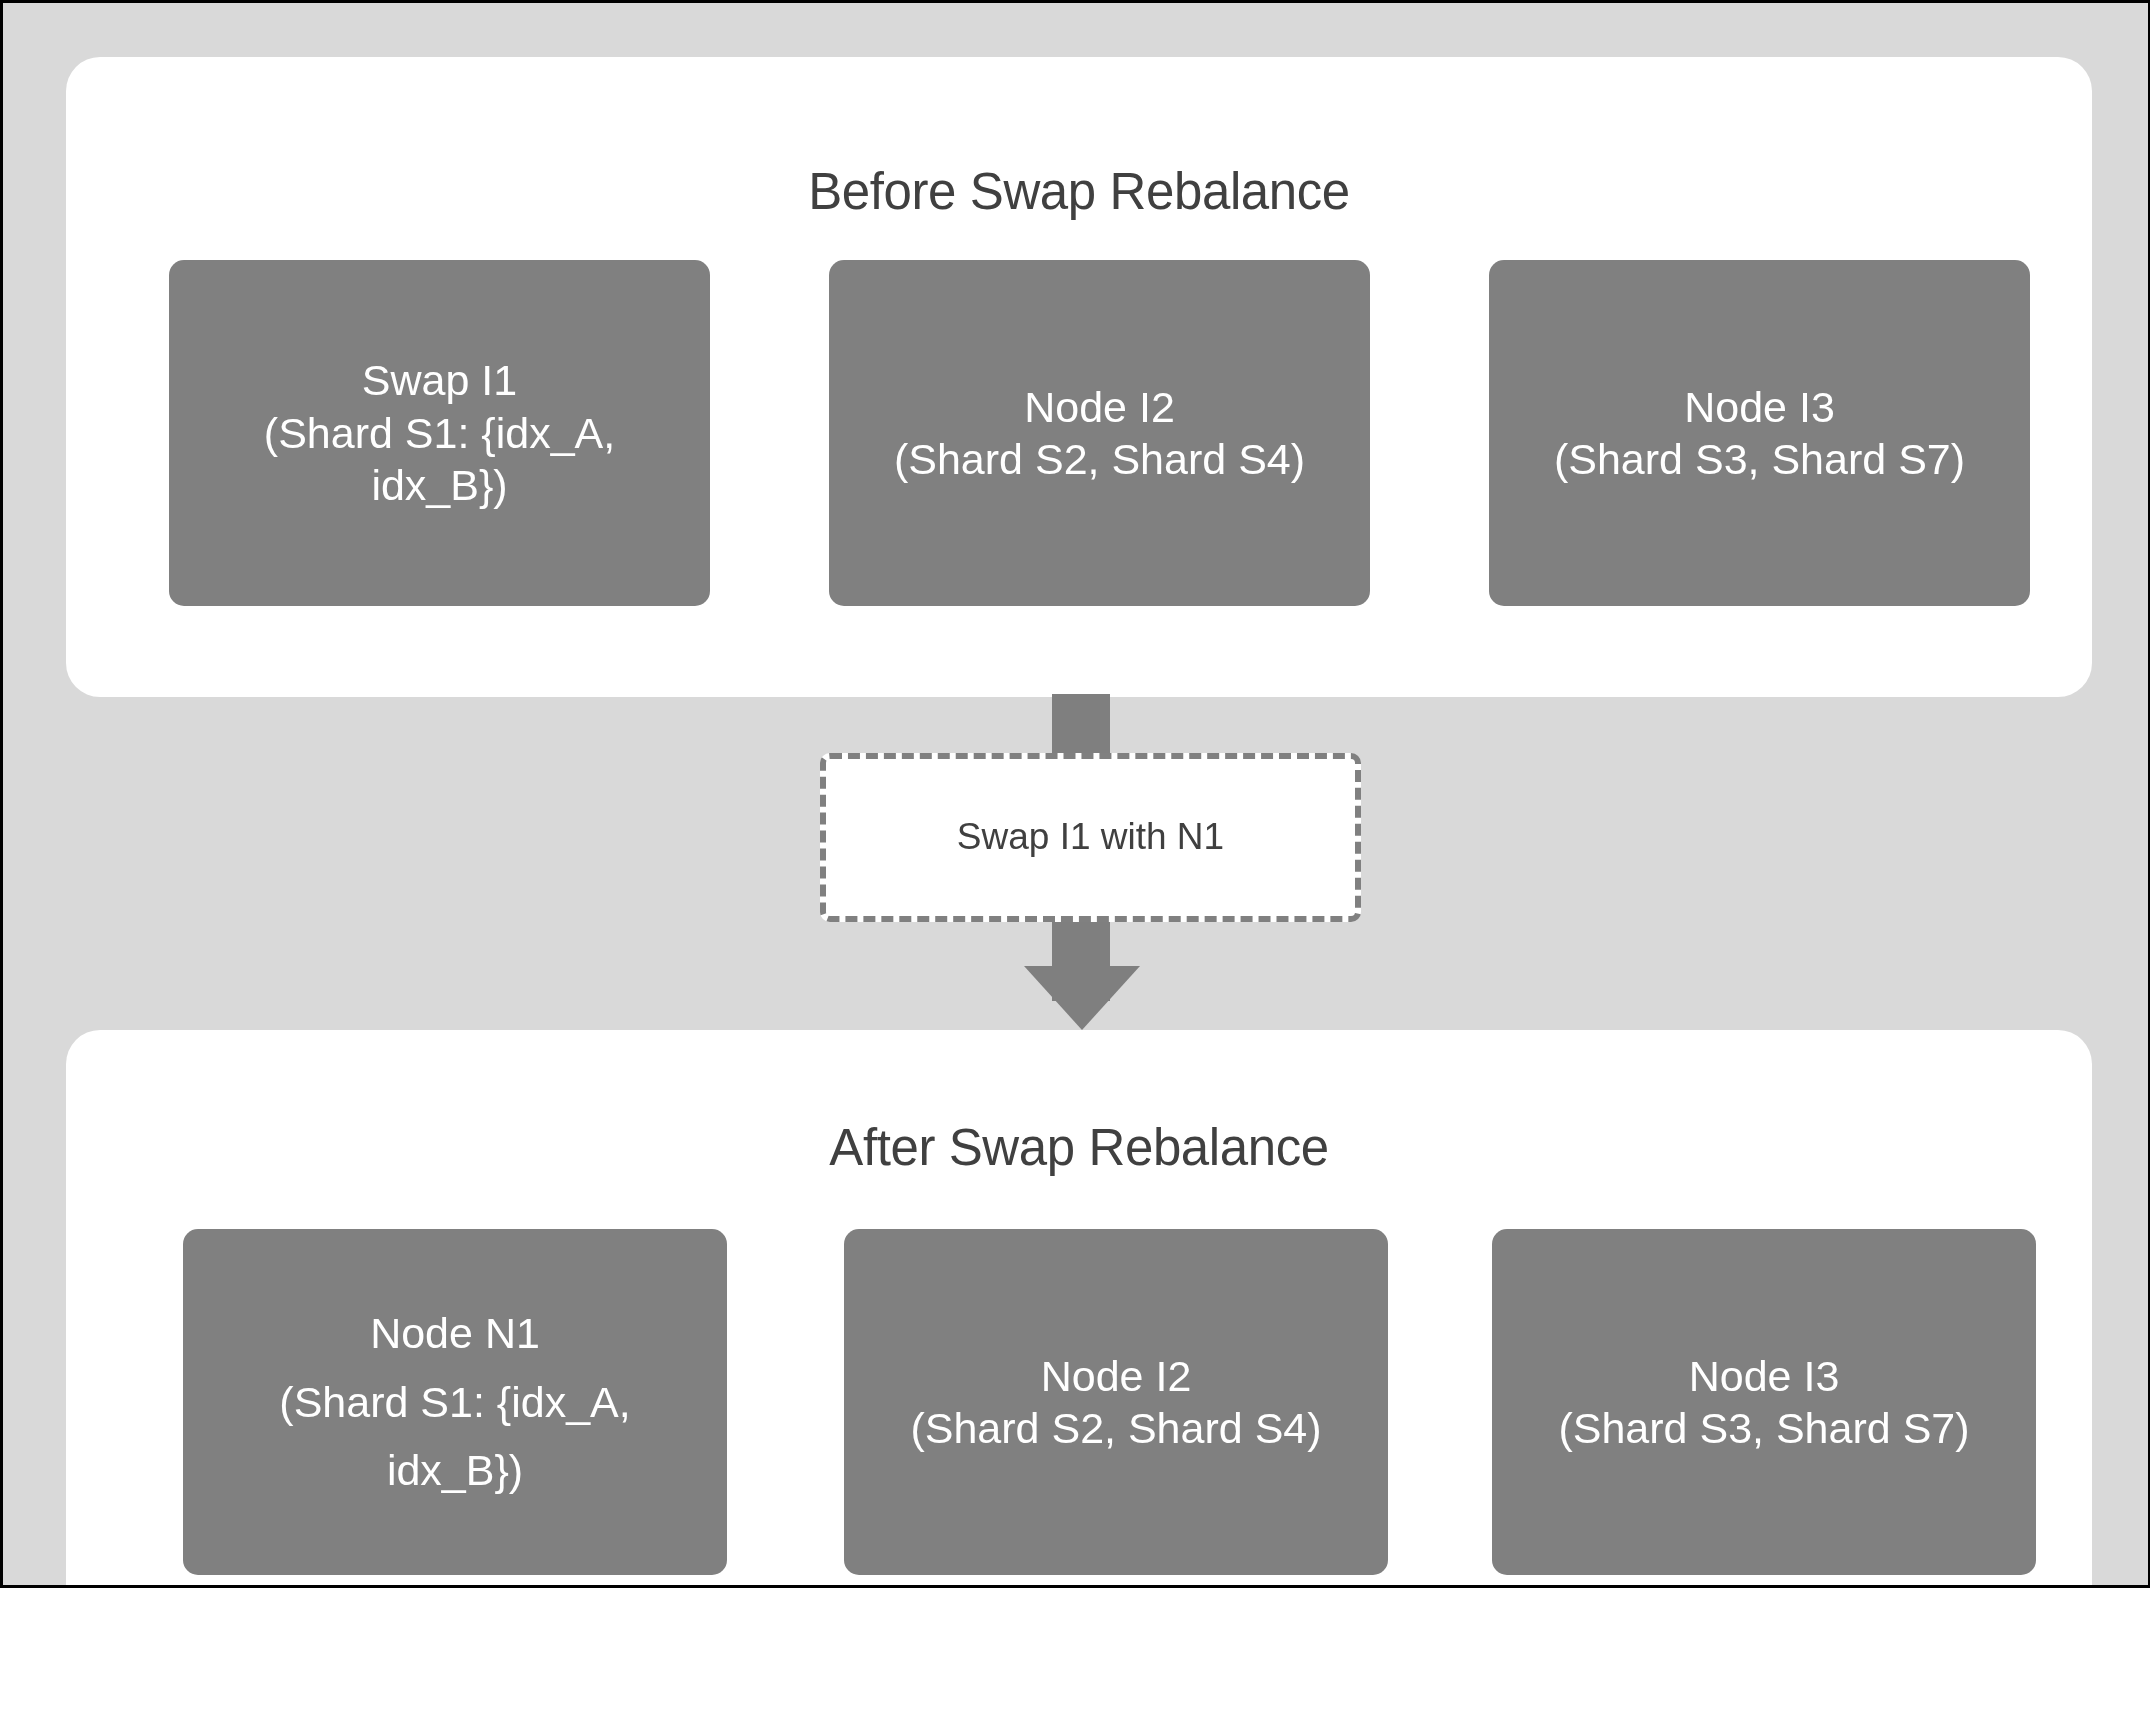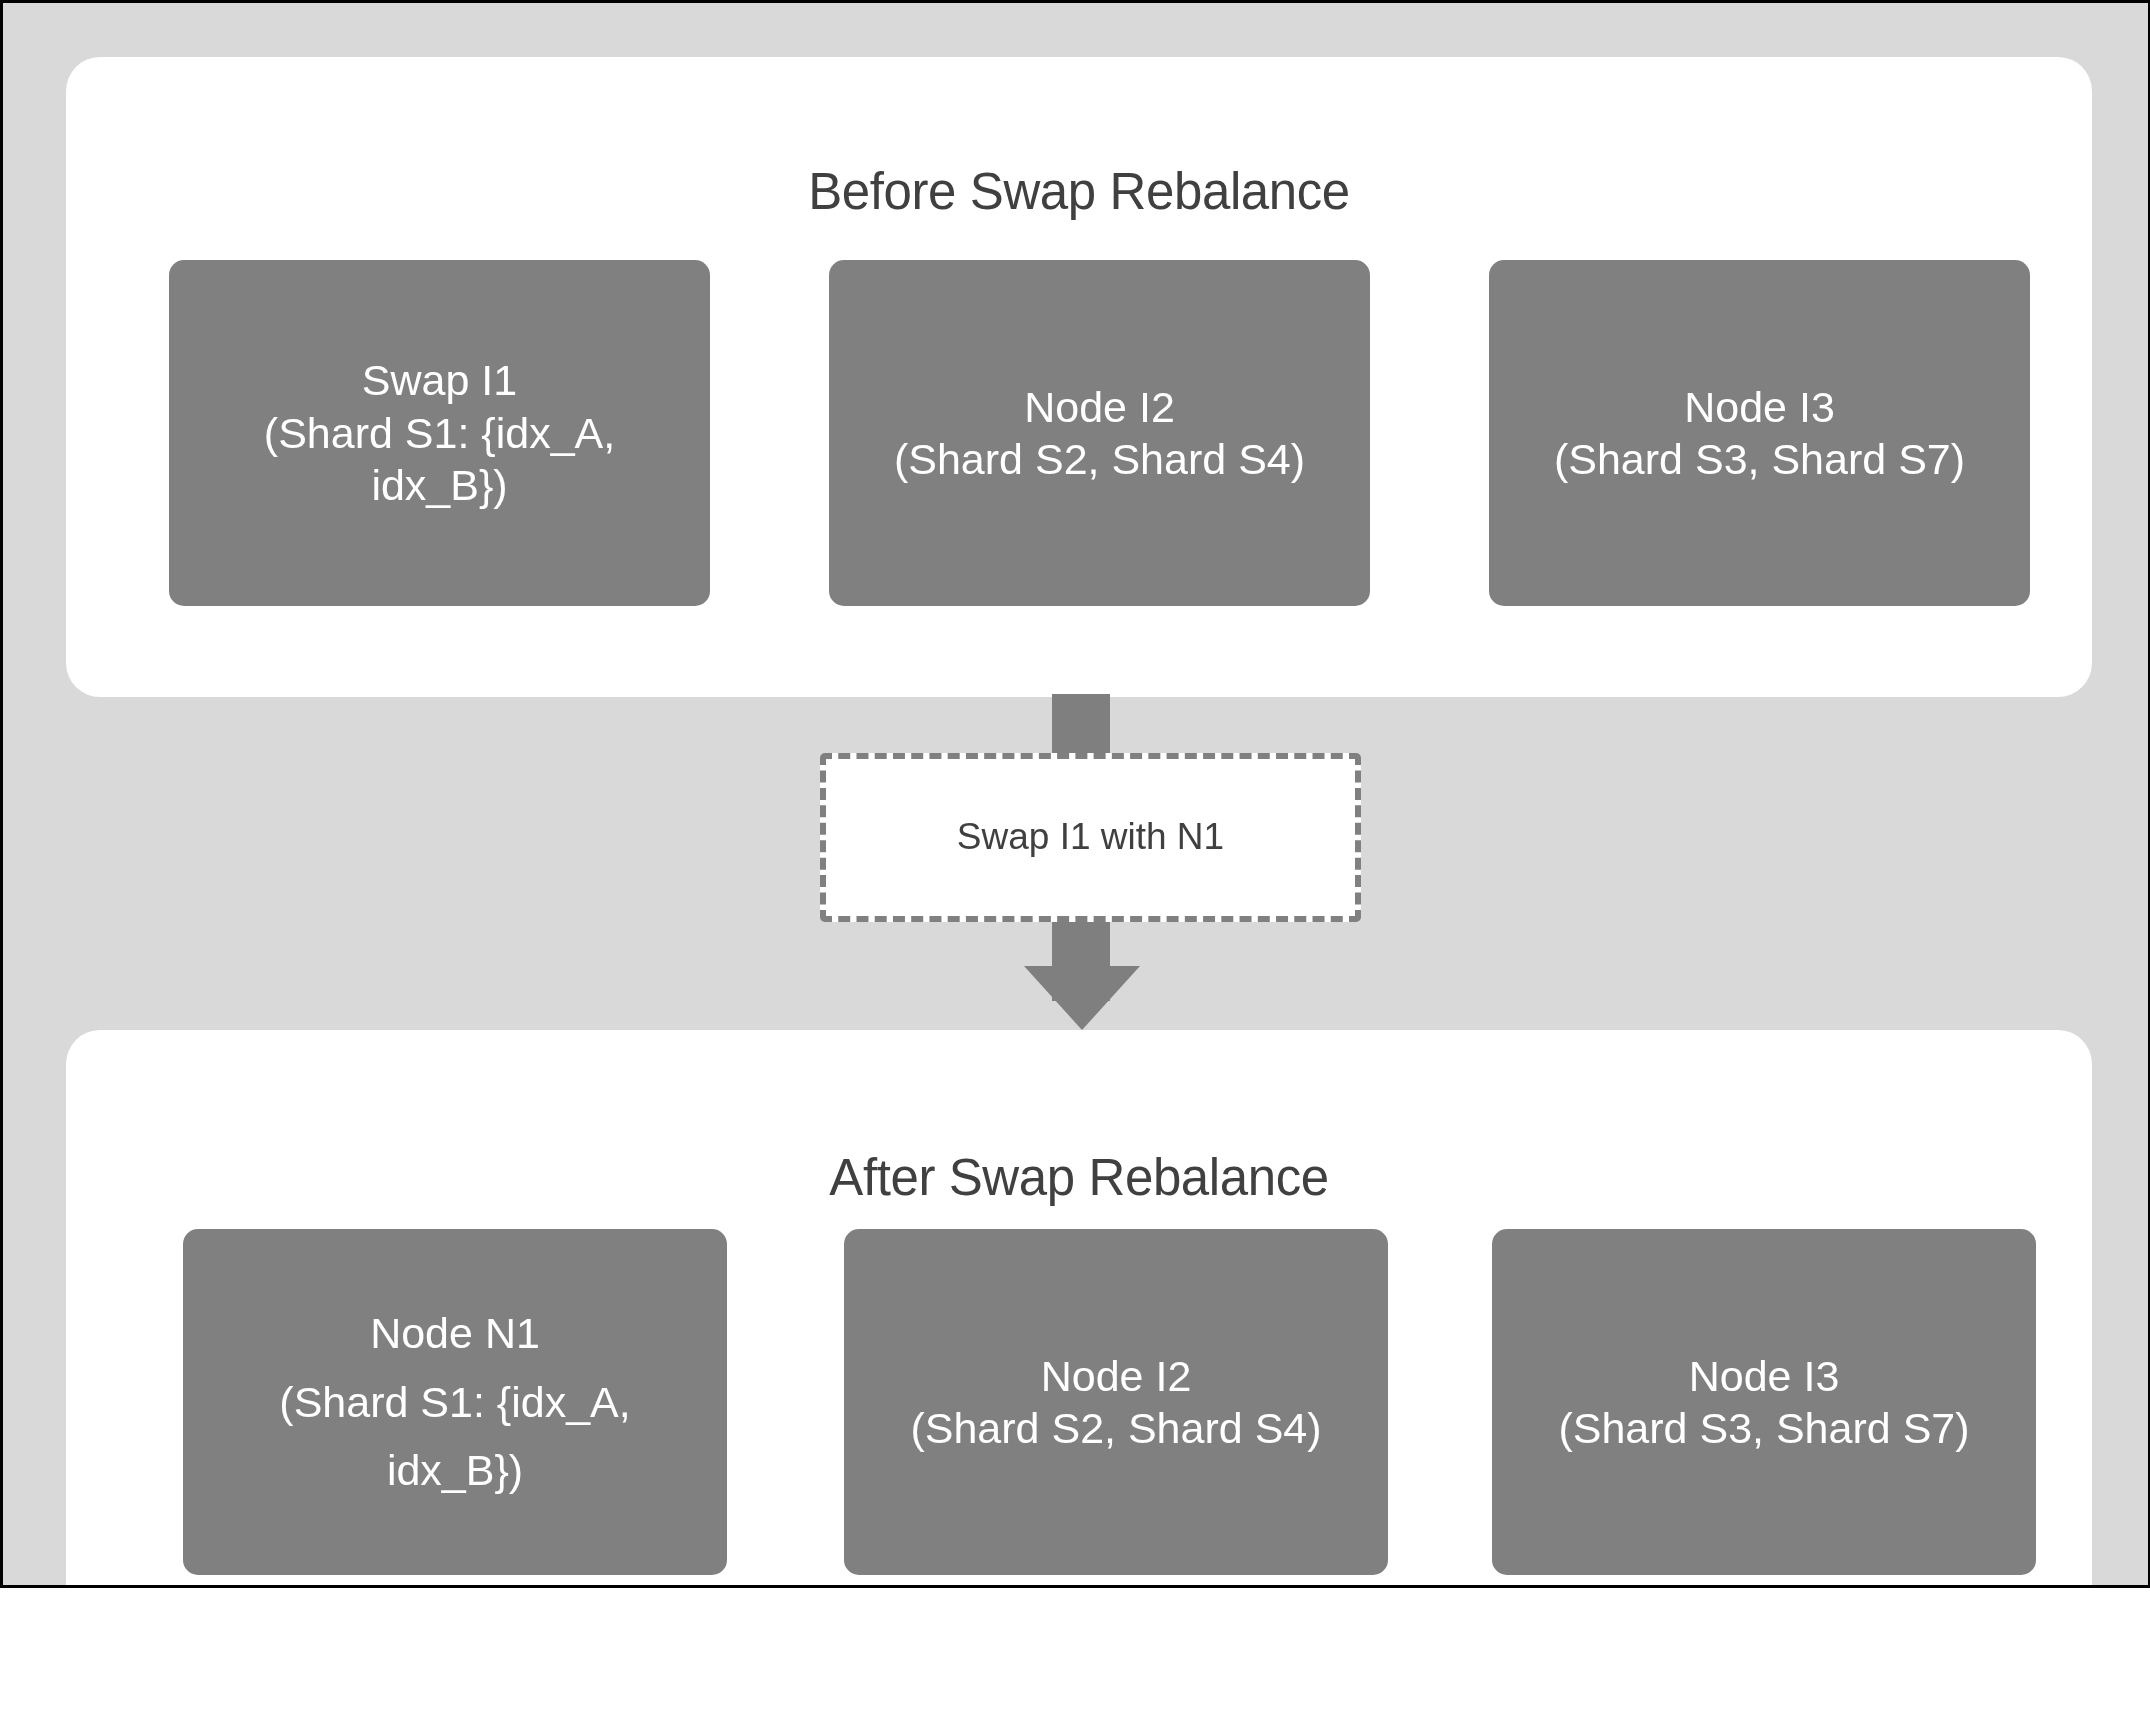--- a/index.html
+++ b/index.html
@@ -48,21 +48,21 @@
     left: 0;
     width: 100%;
     text-align: center;
     color: #404040;
     font-size: 51px;
     font-weight: 400;
     letter-spacing: -0.4px;
     white-space: nowrap;
   }
   #panel-before .stage-title { top: 105px; }
-  #panel-after  .stage-title { top: 88px; margin-top: 30px; }
+  #panel-after  .stage-title { top: 88px; }
 
   
   .node-box {
     position: absolute;
     background: #808080;
     border-radius: 15px;
     box-sizing: border-box;
     display: flex;
     flex-direction: column;
     align-items: center;
@@ -116,21 +116,21 @@
 
   
   #swap-label-box {
     position: absolute;
     left: 817px;
     top: 750px;
     width: 541px;
     height: 169px;
     background: #ffffff;
     border: 6.7px dashed #808080;
-    border-radius: 5px;
+    border-radius: 10px;
     box-sizing: border-box;
     display: flex;
     flex-direction: row;
     align-items: center;
     justify-content: center;
     color: #404040;
     font-size: 37px;
     line-height: 1.3;
     text-align: center;
     z-index: 5;

